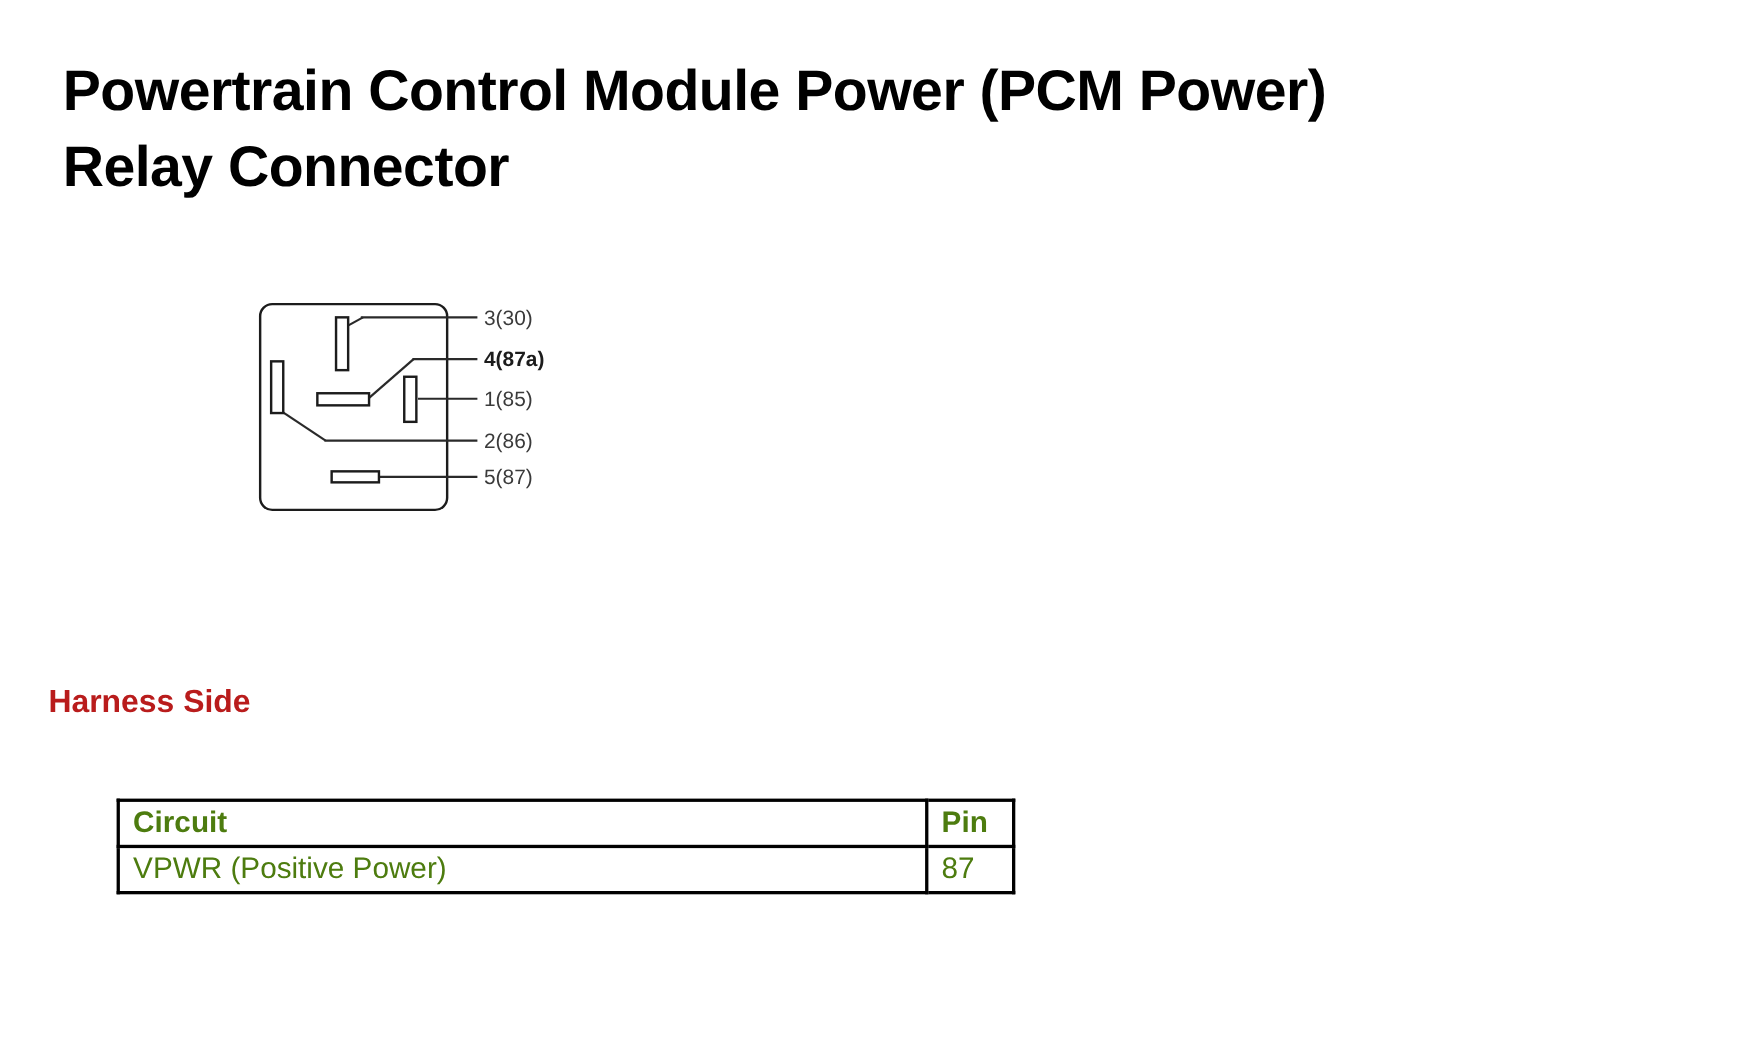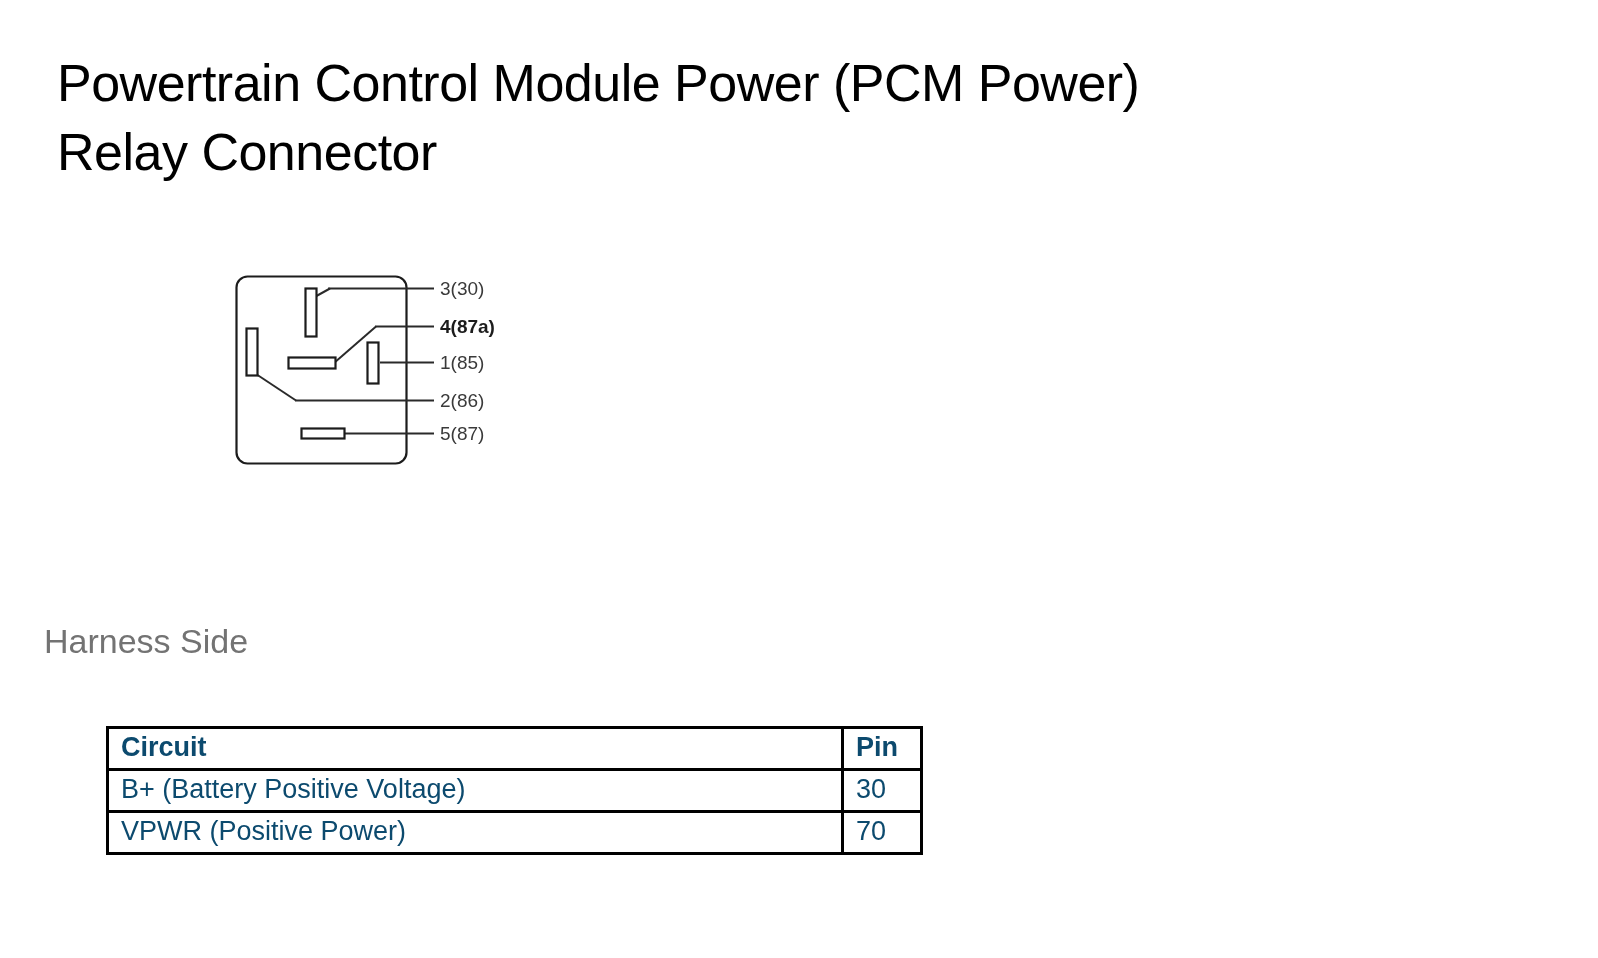--- a/index.html
+++ b/index.html
@@ -17,21 +17,21 @@
   }
 
   
   #page-title {
     position: absolute;
     left: 57px;
     top: 14px;
     width: 1400px;
     font-size: 52px;
     line-height: 1.33;
-    font-weight: normal;
+    font-weight: bold;
     letter-spacing: -0.5px;
     color: #000000;
     white-space: pre-line;
   }
 
   
   #relay-diagram {
     position: absolute;
     left: 220px;
     top: 262px;
@@ -49,23 +49,23 @@
   .pin-label-strong {
     font-weight: bold;
     fill: #1c1c1c;
   }
 
   
   #harness-side-label {
     position: absolute;
     left: 44px;
     top: 622px;
-    font-size: 34px;
-    font-weight: normal;
-    color: #737373;
+    font-size: 29px;
+    font-weight: bold;
+    color: #b91c1c;
     letter-spacing: 0px;
   }
 
   
   #pin-table {
     position: absolute;
     left: 106px;
     top: 726px;
     width: 814px;
     border-collapse: collapse;
@@ -77,21 +77,21 @@
 
   #pin-table th,
   #pin-table td {
     border: 3px solid #000000;
     padding: 2px 0 4px 12px;
     font-size: 27px;
     line-height: 1.18;
     height: 33px;
     text-align: left;
     vertical-align: middle;
-    color: #0c4a6e;
+    color: #4d7c0f;
     font-weight: normal;
     white-space: nowrap;
     overflow: hidden;
   }
   #pin-table th {
     font-weight: bold;
   }
 </style>
 </head>
 <body>
@@ -144,21 +144,17 @@
     <col class="col-pin">
   </colgroup>
   <thead>
     <tr>
       <th>Circuit</th>
       <th>Pin</th>
     </tr>
   </thead>
   <tbody>
     <tr>
-      <td>B+ (Battery Positive Voltage)</td>
-      <td>30</td>
-    </tr>
-    <tr>
       <td>VPWR (Positive Power)</td>
-      <td>70</td>
+      <td>87</td>
     </tr>
   </tbody>
 </table>
 
 </body></html>

